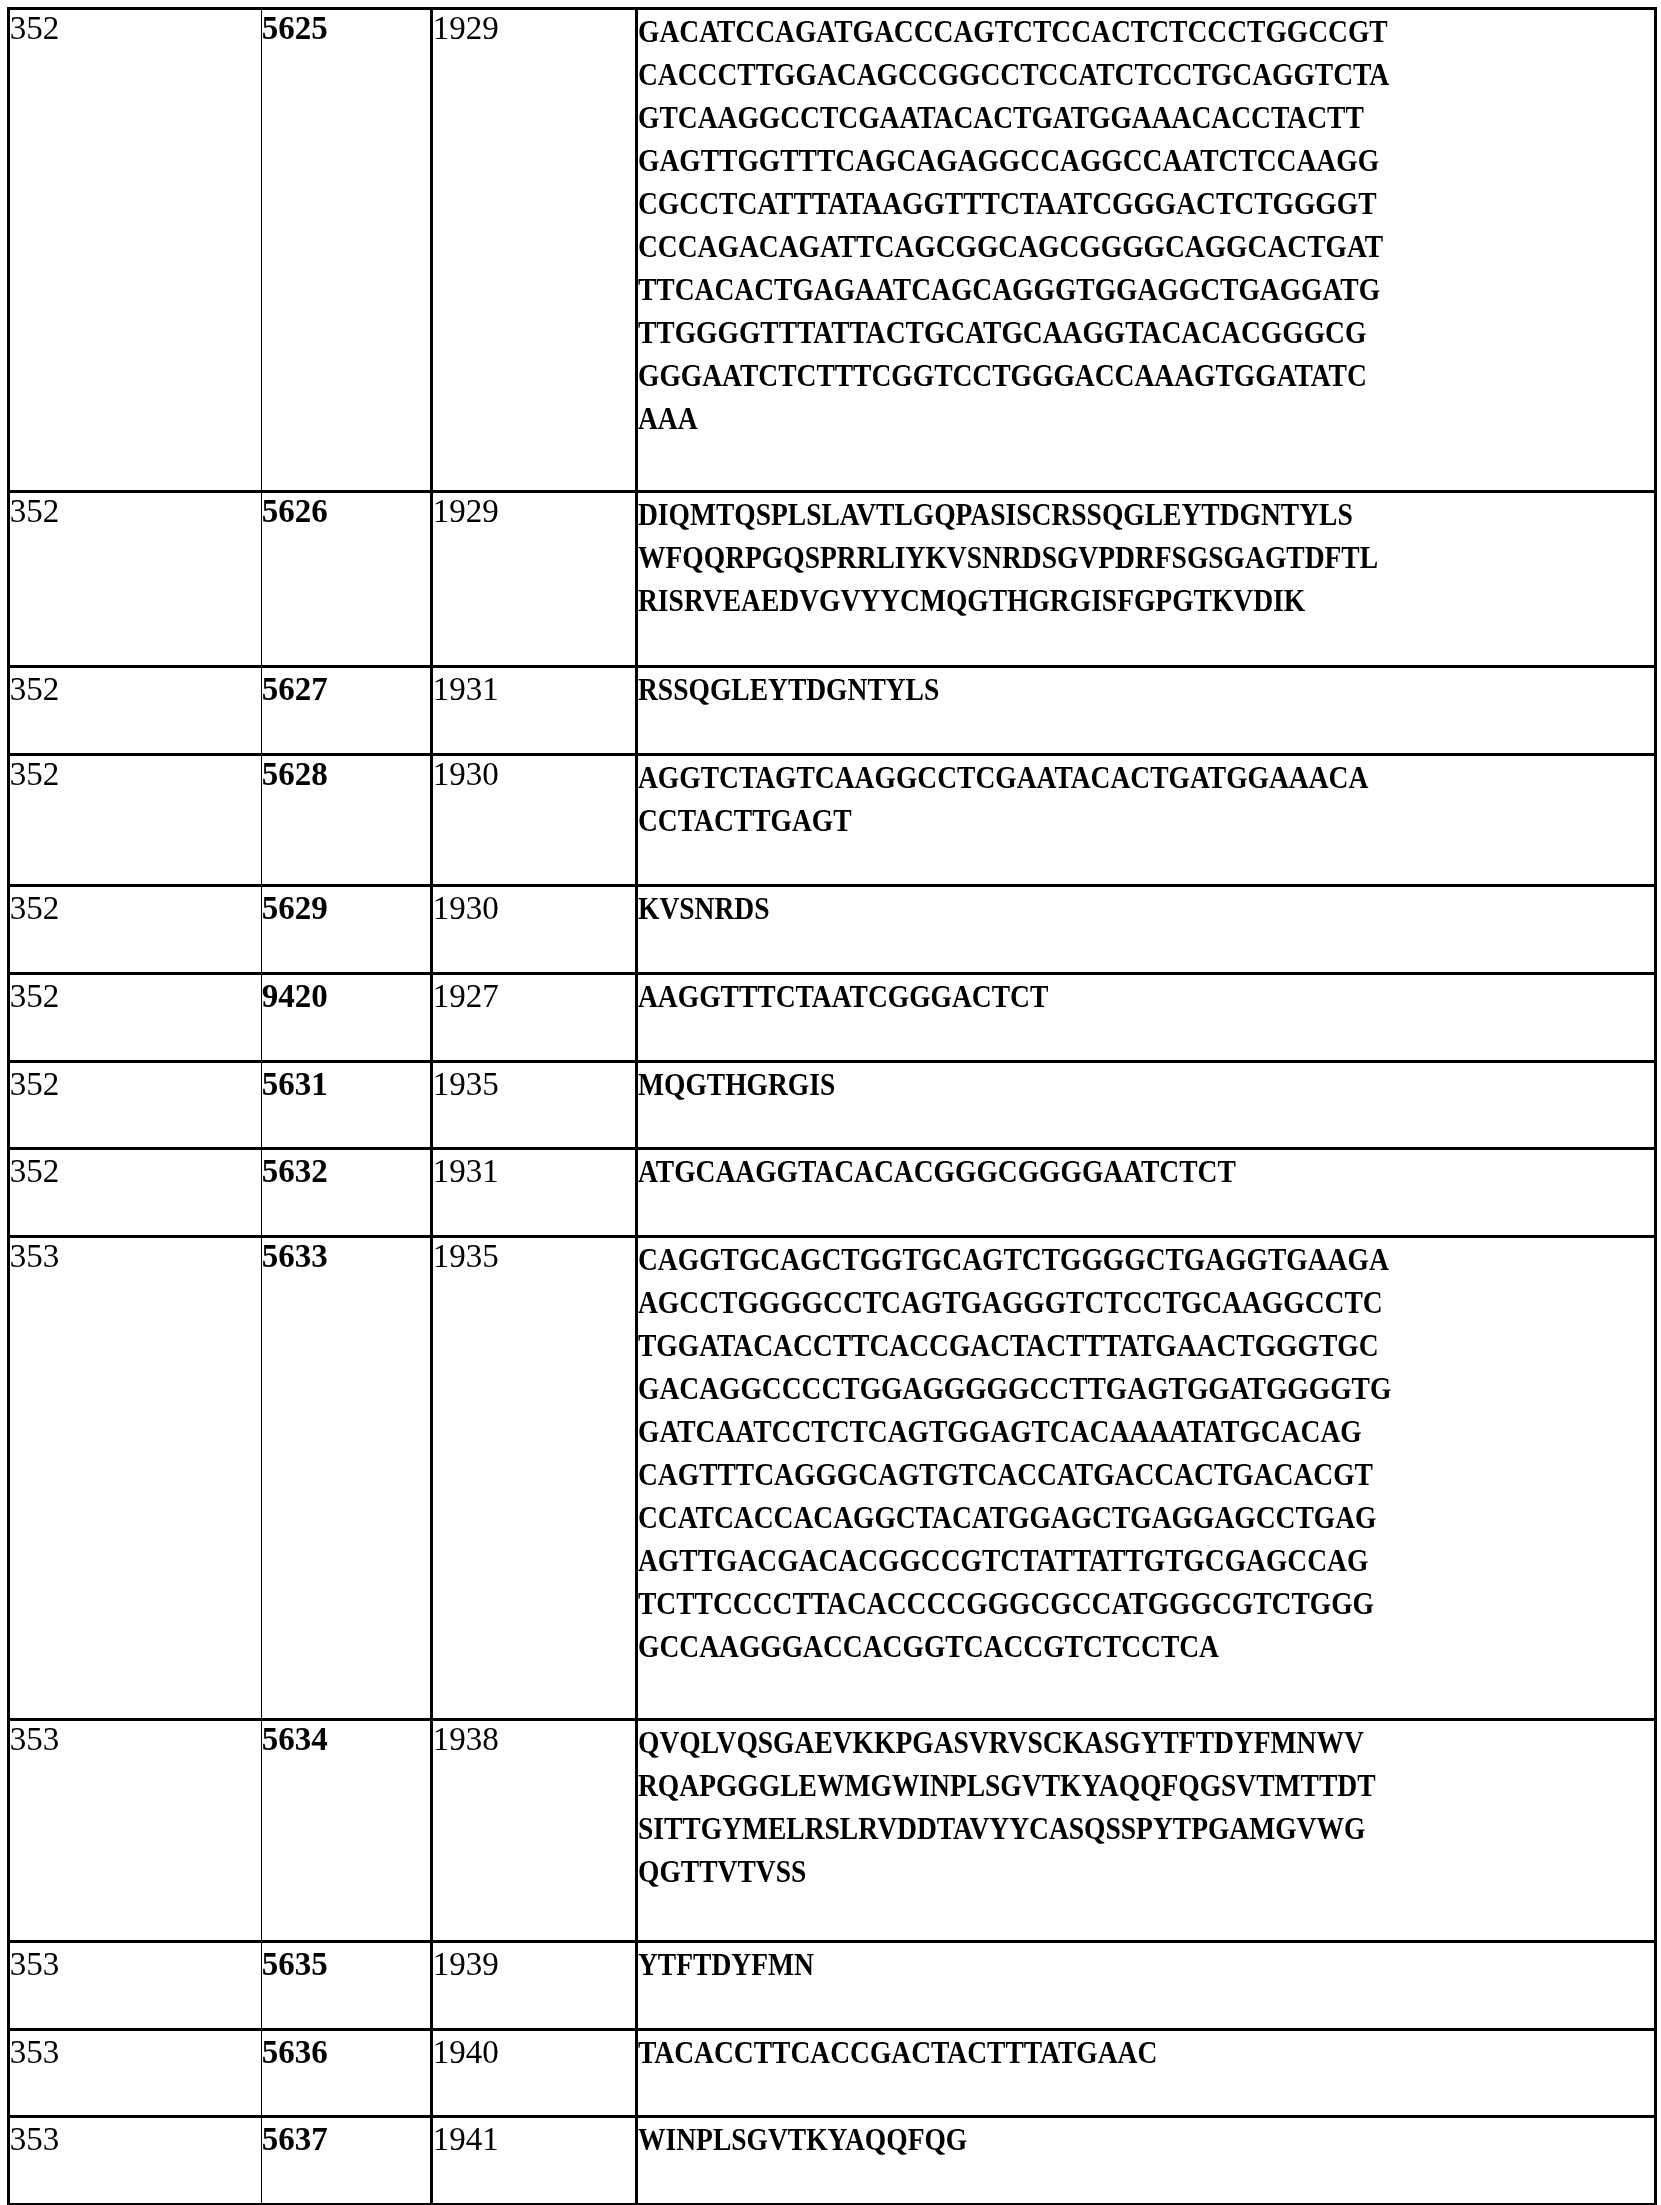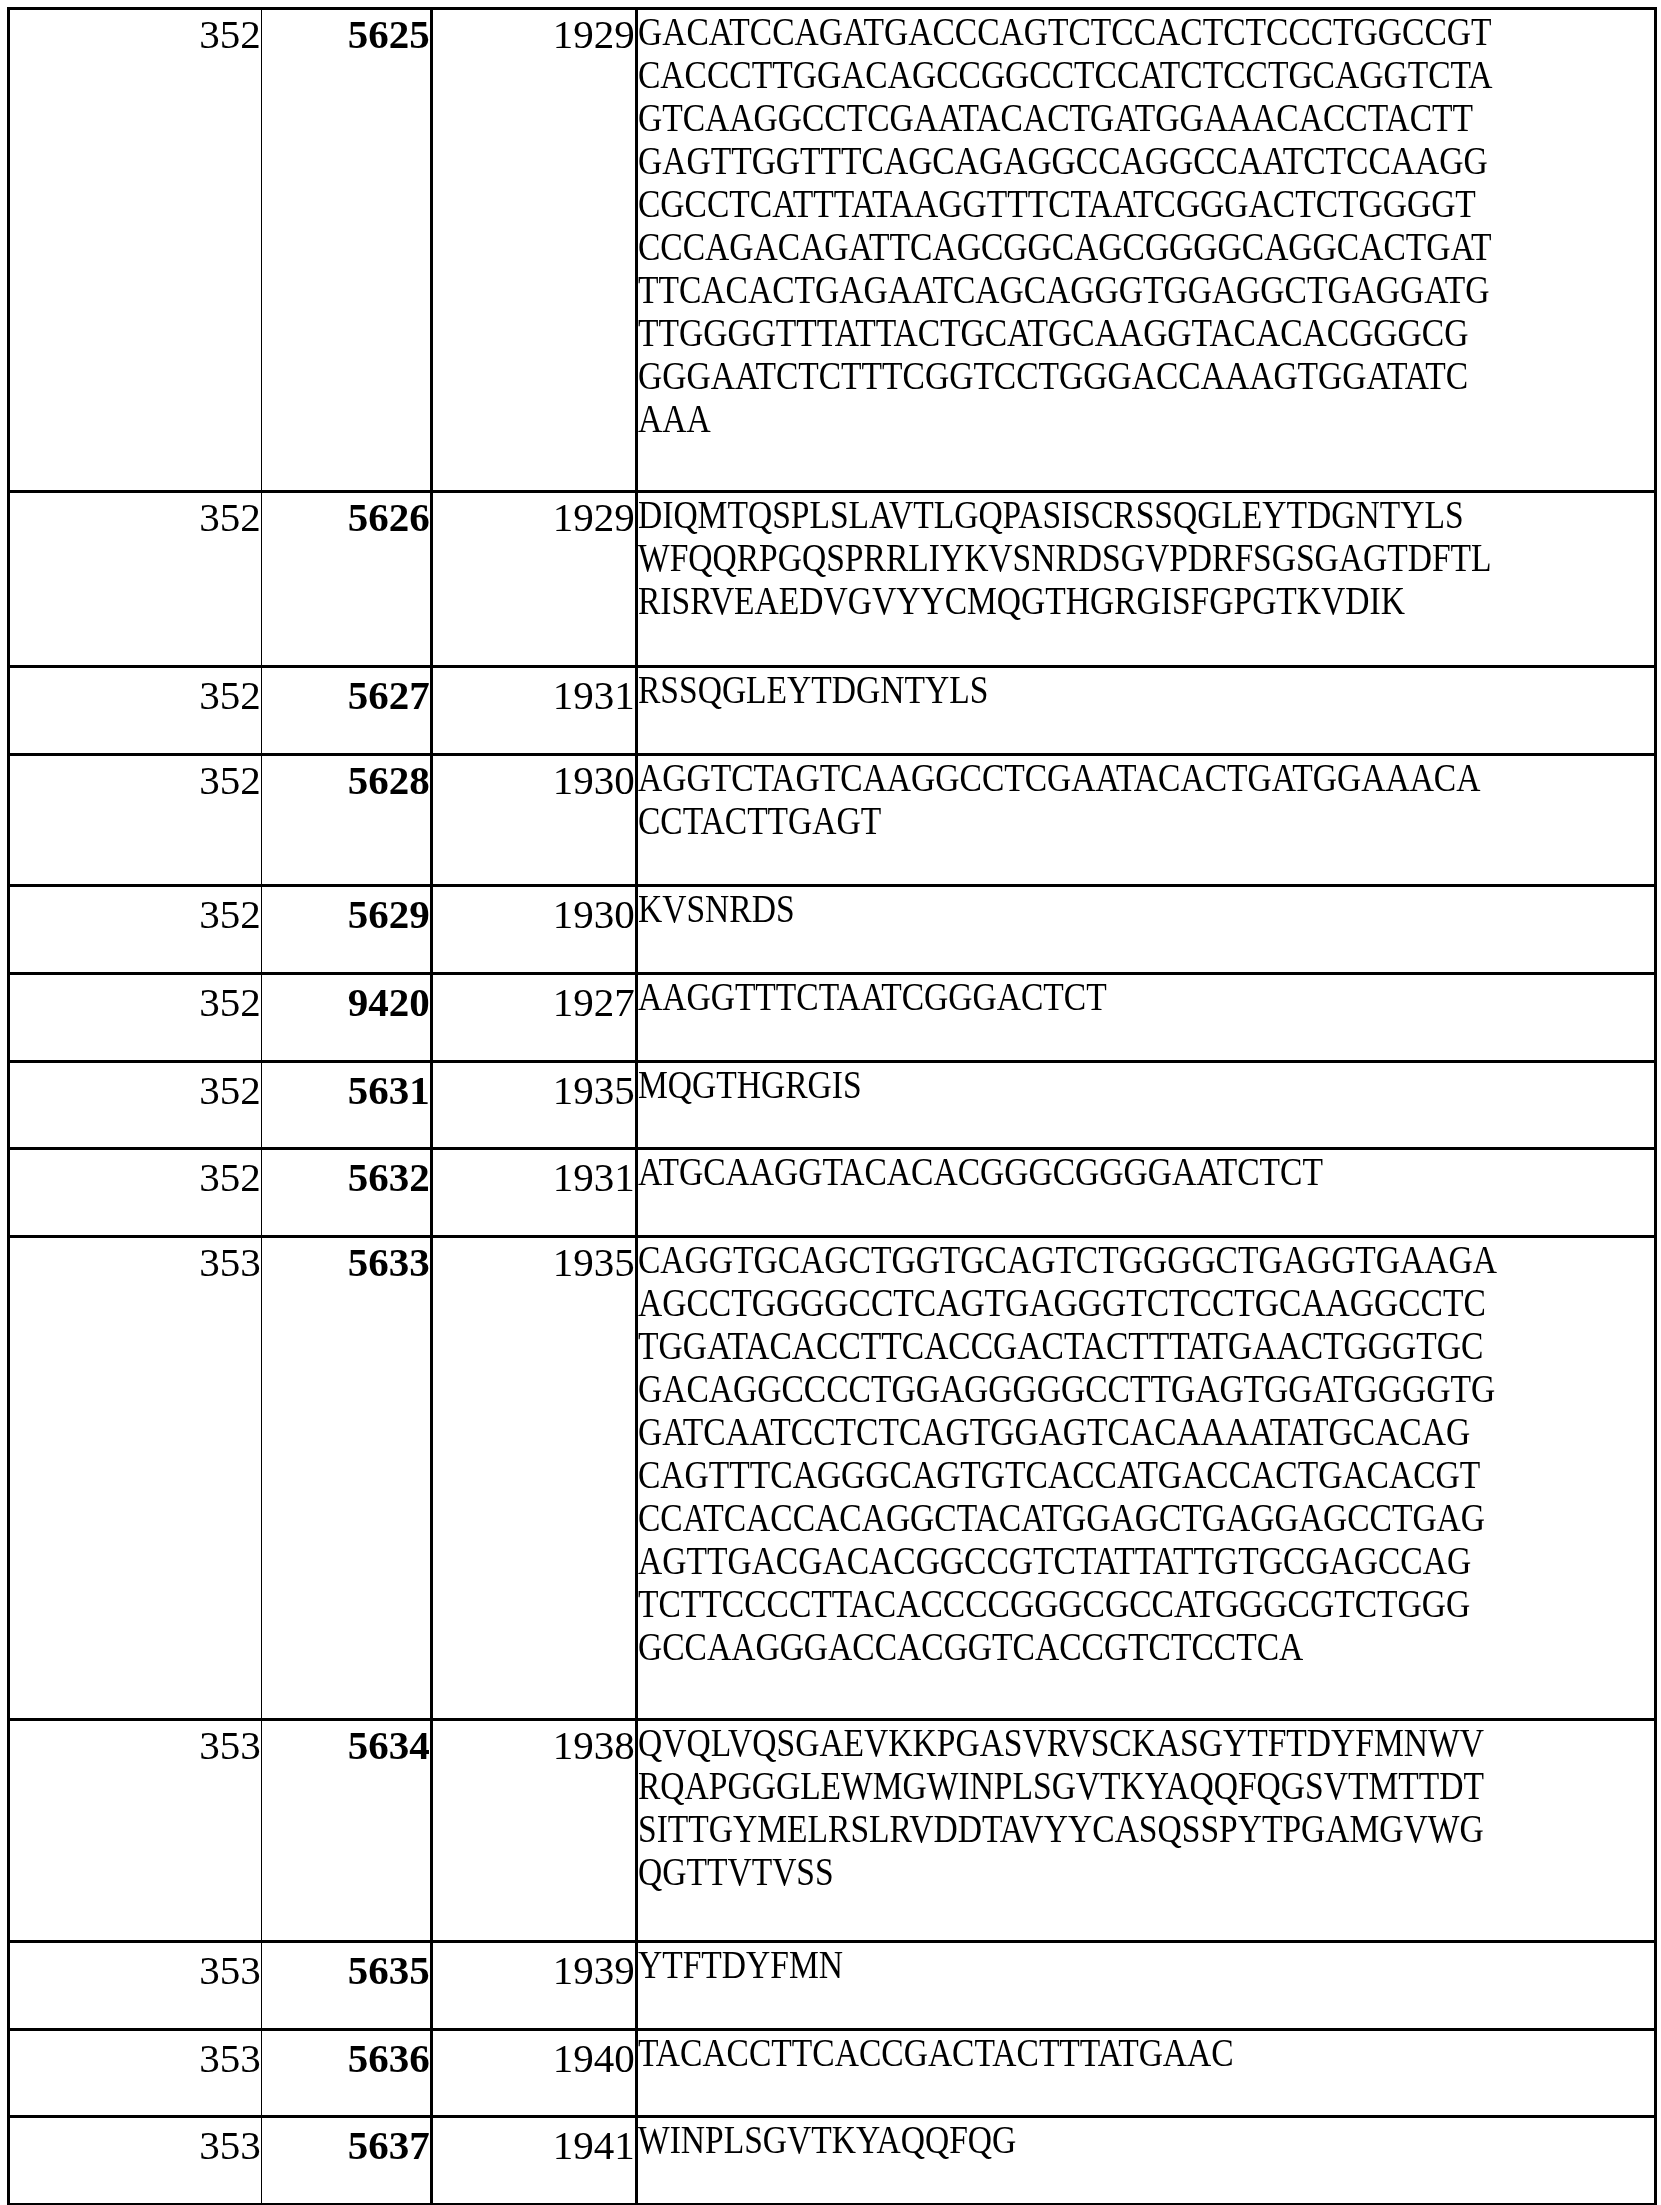--- a/index.html
+++ b/index.html
@@ -13,31 +13,32 @@
     color: #000000;
   }
   table.seq td {
     border: 3.4px solid #000000;
     padding: 0;
     vertical-align: top;
   }
   table.seq td.c1 { border-right: 0.9px solid #000000; }
   table.seq td.c2 { border-left: 0.9px solid #000000; font-weight: bold; }
   td.num {
-    font-size: 41px;
-    text-align: right;
+    font-size: 33px;
+    text-align: left;
     vertical-align: middle;
   }
   td.num.top { vertical-align: top; padding-top: 3.4px; }
   td.seqcell {
-    font-size: 39px;
+    font-size: 32px;
     line-height: 43px;
     padding: 3.4px 17px 0 19px;
     letter-spacing: 0px;
     word-break: break-all;
+    font-weight: bold;
   }
   .line { display: block; white-space: nowrap; transform: scaleX(0.86); transform-origin: left; }
 </style>
 </head>
 <body>
 
 <div class="page">
   <table class="seq">
     <colgroup>
       <col style="width:253px">

